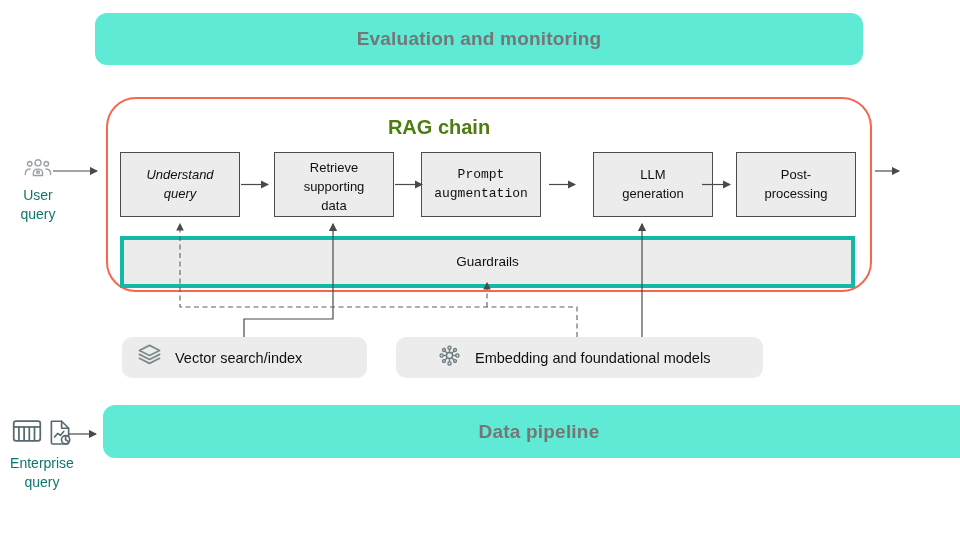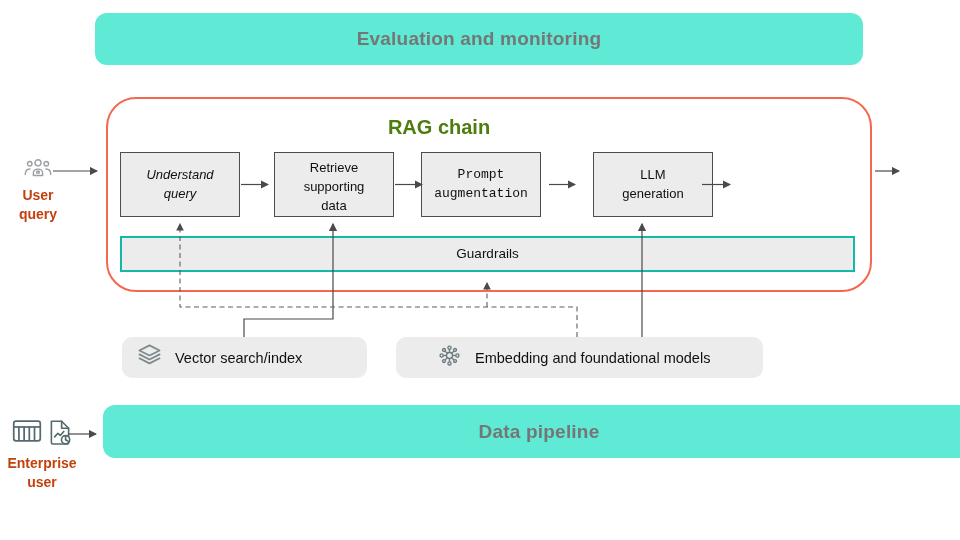--- a/index.html
+++ b/index.html
@@ -37,37 +37,37 @@
   }
   .step-label{font-size:13px;line-height:1.45;white-space:pre-line;color:#101010;}
   #step-understand{left:120px;font-style:italic;}
   #step-retrieve{left:274px;align-items:flex-end;}
   #step-prompt{left:421px;font-family:Liberation Mono, monospace;}
   #step-llm{left:581px;margin-left:12px;}
   #step-post{left:736px;}
 
   
   #guardrails-bar{
-    left:120px;top:236px;width:735px;height:36px;background:#ececec;border:2px solid #14b8a6;
+    left:120px;top:236px;width:735px;height:52px;background:#ececec;border:4px solid #14b8a6;
     display:flex;align-items:center;justify-content:center;
   }
   #guardrails-bar .step-label{font-size:13.5px;}
 
   
   .chip{
     background:#ececec;border-radius:10px;display:flex;align-items:center;gap:12px;
     padding:0 14px;height:41px;top:337px;
   }
   .chip-label{font-size:14.5px;color:#101010;}
   #vector-chip{left:122px;width:245px;}
   #embedding-chip{left:396px;width:367px;padding-left:40px;}
 
   
   .actor{text-align:center;}
-  .actor-label{font-size:14px;line-height:1.36;white-space:pre-line;color:#c2410c;margin-top:4px;font-weight:bold;}
+  .actor-label{font-size:14px;line-height:1.36;white-space:pre-line;color:#0f766e;margin-top:4px;}
   #user-query-group{left:2px;top:158px;width:72px;}
   #response-group{left:876px;top:155px;width:84px;}
   #enterprise-group{left:0px;top:418px;width:84px;}
   .icon-row{display:flex;justify-content:center;gap:6px;}
 
   #connectors{position:absolute;left:0;top:0;width:960px;height:540px;pointer-events:none;}
 </style>
 </head>
 <body>
 
@@ -89,20 +89,24 @@
 supporting
 data</span>
   </div>
   <div class="step-box abs" id="step-prompt">
     <span class="step-label">Prompt
 augmentation</span>
   </div>
   <div class="step-box abs" id="step-llm">
     <span class="step-label">LLM
 generation</span>
+  </div>
+  <div class="step-box abs" id="step-post">
+    <span class="step-label">Post-
+processing</span>
   </div>
 
   <div class="abs" id="guardrails-bar">
     <span class="step-label">Guardrails</span>
   </div>
 
   <div class="chip abs" id="vector-chip">
     <span>
       <svg width="27" height="27" viewBox="0 0 24 24" fill="none" stroke="#7d898c" stroke-width="1.5" stroke-linejoin="round" stroke-linecap="round">
         <path d="M12 3 L21 7.5 L12 12 L3 7.5 Z"></path>
@@ -176,21 +180,21 @@
           <path d="M3 3 H12.5 L19 9.5 V23 a1.2 1.2 0 0 1 -1.2 1.2 H4.2 A1.2 1.2 0 0 1 3 23 Z"></path>
           <path d="M12.5 3 V9.5 H19"></path>
           <path d="M6 17.5 L9 14.2 L11.3 16.2 L14.5 12.5"></path>
           <circle cx="16.2" cy="20.2" r="3.8" fill="#ffffff"></circle>
           <path d="M16.2 20.2 V16.8"></path>
           <path d="M16.2 20.2 L19 21.9"></path>
         </svg>
       </span>
     </div>
     <div class="actor-label">Enterprise
-user</div>
+query</div>
   </div>
 
   <div class="banner abs" id="data-pipeline-banner">
     <span class="banner-label">Data pipeline</span>
   </div>
 
   <svg id="connectors">
     <defs>
       <marker id="arrow" markerWidth="7" markerHeight="7" refX="6" refY="3.5" orient="auto">
         <path d="M0,0 L7,3.5 L0,7 Z" fill="#4a4a4a"></path>

